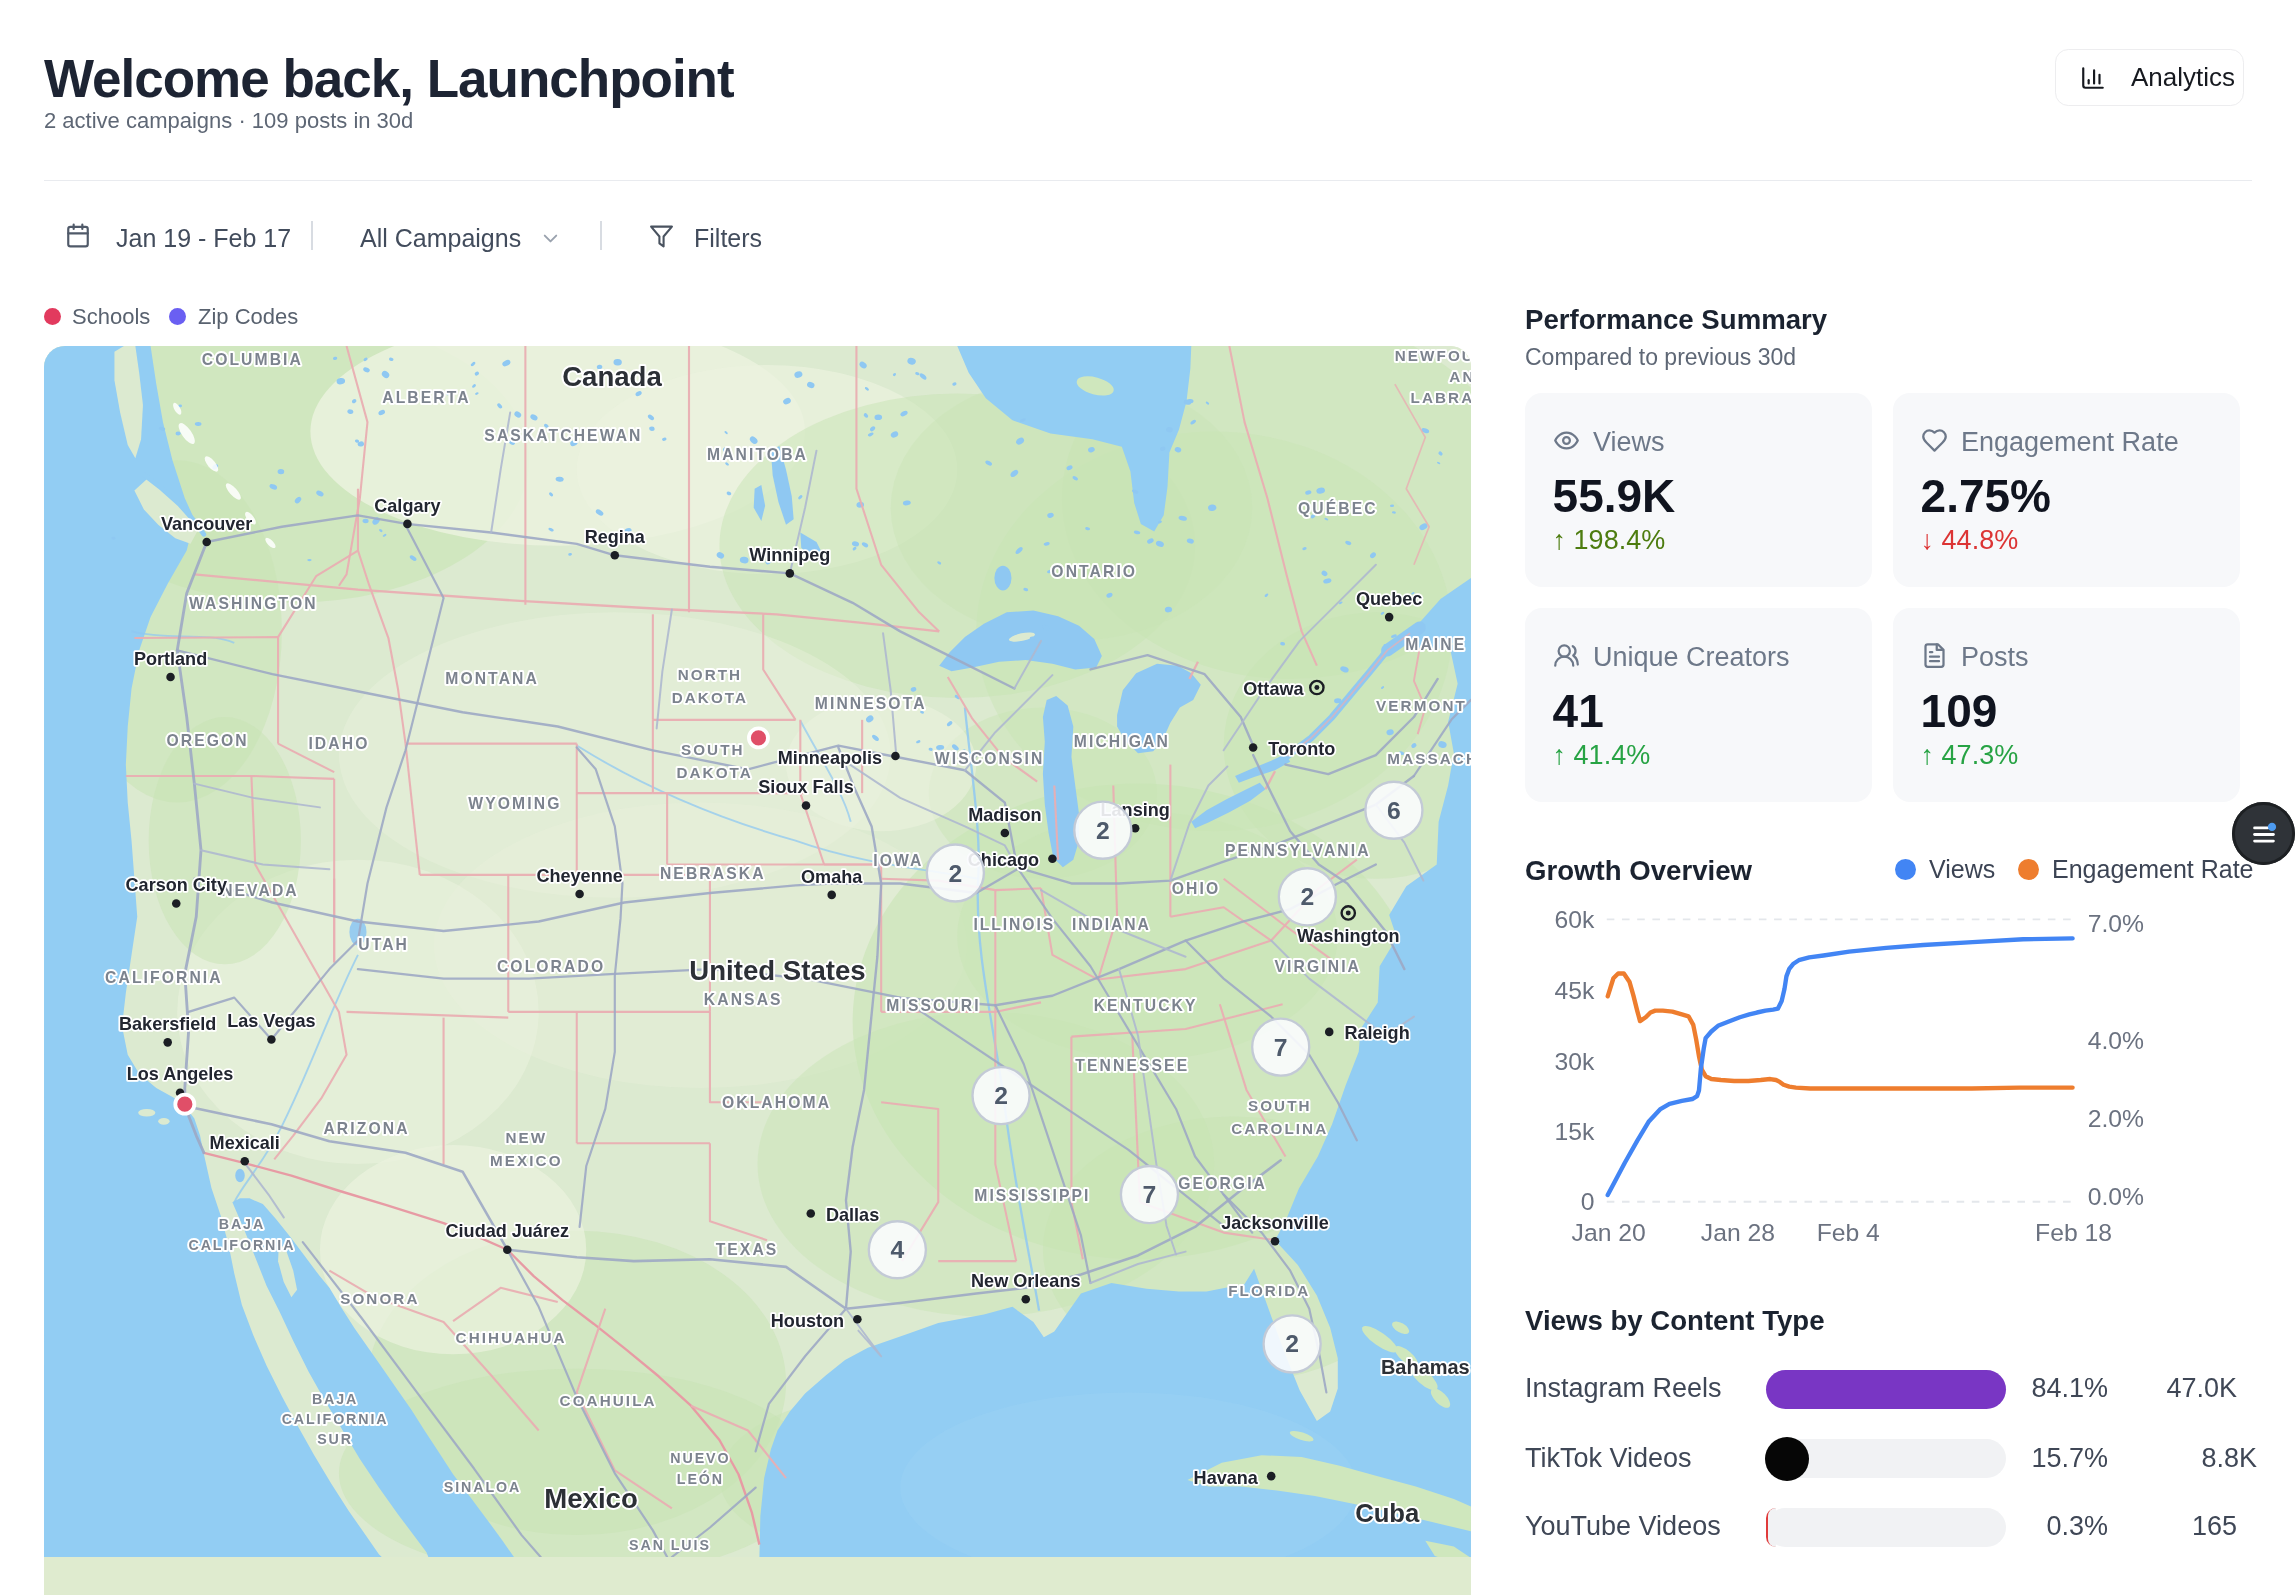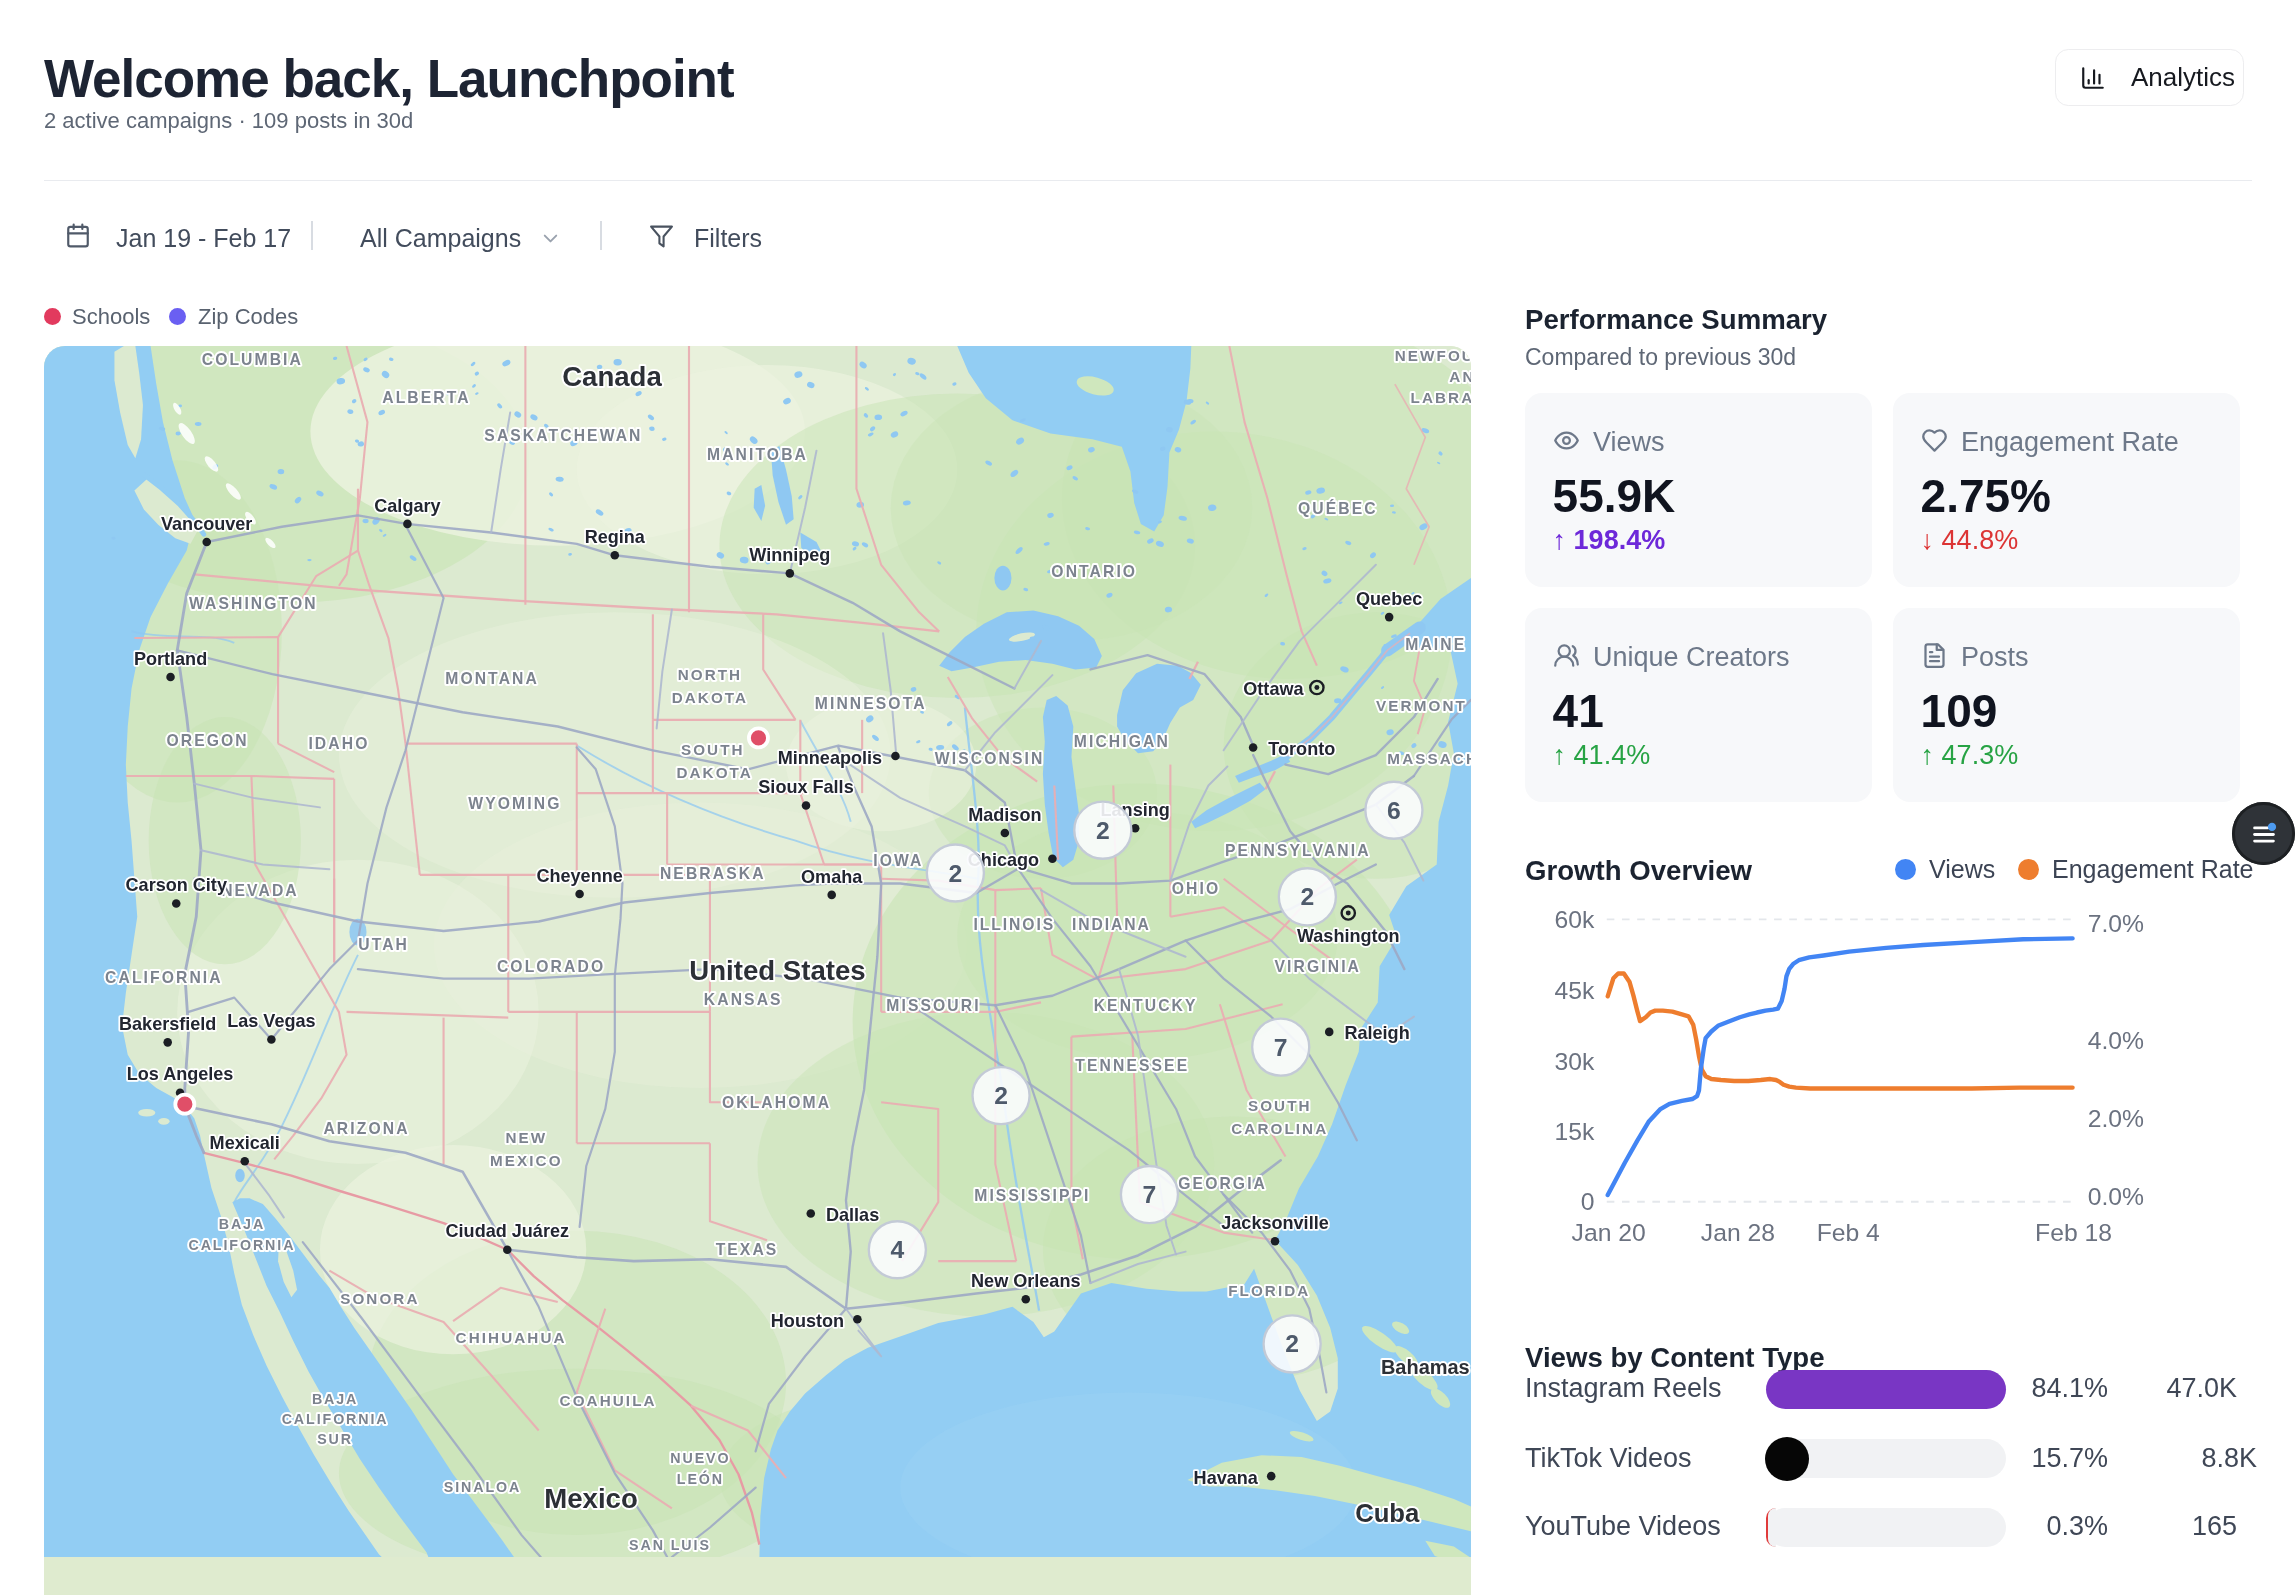--- a/index.html
+++ b/index.html
@@ -551,21 +551,21 @@
 <div class="abs" style="left:1525px;top:304px;font-size:27.6px;font-weight:700;color:#1b2330;">Performance Summary</div>
 <div class="abs" style="left:1525px;top:344px;font-size:23px;color:#5e6775;">Compared to previous 30d</div>
 
 <div class="abs" style="left:1525px;top:393px;width:347px;height:194px;background:#f7f8fa;border-radius:17px;">
   <div class="abs" style="left:27.6px;top:34px;color:#6d7889;"><svg class="lu" width="27" height="27" viewBox="0 0 24 24">
         <path d="M2 12s3-7 10-7 10 7 10 7-3 7-10 7-10-7-10-7Z"></path>
         <circle cx="12" cy="12" r="3"></circle>
       </svg></div>
   <div class="abs" style="left:68px;top:34px;font-size:27px;color:#6d7889;">Views</div>
   <div class="abs" style="left:27.6px;top:76px;font-size:46px;font-weight:700;color:#10141f;">55.9K</div>
-  <div class="abs" style="left:27.6px;top:132px;font-size:27px;color:#6d28d9;font-weight:bold;">↑ 198.4%</div>
+  <div class="abs" style="left:27.6px;top:132px;font-size:27px;color:#4d7c0f;">↑ 198.4%</div>
 </div>
 <div class="abs" style="left:1893px;top:393px;width:347px;height:194px;background:#f7f8fa;border-radius:17px;">
   <div class="abs" style="left:27.6px;top:34px;color:#6d7889;"><svg class="lu" width="27" height="27" viewBox="0 0 24 24">
         <path d="M19 14c1.49-1.46 3-3.21 3-5.5A5.5 5.5 0 0 0 16.5 3c-1.76 0-3 .5-4.5 2-1.5-1.5-2.74-2-4.5-2A5.5 5.5 0 0 0 2 8.5c0 2.29 1.51 4.04 3 5.5l7 7Z"></path>
       </svg></div>
   <div class="abs" style="left:68px;top:34px;font-size:27px;color:#6d7889;">Engagement Rate</div>
   <div class="abs" style="left:27.6px;top:76px;font-size:46px;font-weight:700;color:#10141f;">2.75%</div>
   <div class="abs" style="left:27.6px;top:132px;font-size:27px;color:#dc3434;">↓ 44.8%</div>
 </div>
 <div class="abs" style="left:1525px;top:608px;width:347px;height:194px;background:#f7f8fa;border-radius:17px;">
@@ -623,21 +623,21 @@
     <text x="88" y="354" text-anchor="middle">Jan 20</text>
     <text x="224" y="354" text-anchor="middle">Jan 28</text>
     <text x="340" y="354" text-anchor="middle">Feb 4</text>
     <text x="577" y="354" text-anchor="middle">Feb 18</text>
   </g>
   <path d="M87,97 L93,78 98,73 104,73 110,82 114,96 118,112 121,123 127,119 132,114 137,112 145,112 155,113 165,116 172,118 177,127 180,142 183,160 186,174 190,181 196,184 206,185 220,186 235,186 248,185 258,184 264,185 268,187 272,190 278,192 285,193 300,194 330,194 370,194 420,194 470,194 520,193 576,193" fill="none" stroke="#ee7d2e" stroke-width="4.6" stroke-linecap="round" stroke-linejoin="round"></path>
   <path d="M87,306 L105,272 118,249 130,229 142,216 152,210 165,207 176,205 181,202 183,196 185,173 188,152 190,141 196,134 203,128 213,124 226,119 236,116 244,114 253,112 261,111 266,110 270,102 273,89 275,76 278,68 282,63 288,59 299,56 314,54 341,50 380,46 419,43 471,40 524,37 576,36" fill="none" stroke="#4285f4" stroke-width="4.6" stroke-linecap="round" stroke-linejoin="round"></path>
 </svg>
 </div>
 
-<div class="abs" style="left:1525px;top:1305px;font-size:27.6px;font-weight:700;color:#1b2330;margin-top:37px;">Views by Content Type</div>
+<div class="abs" style="left:1525px;top:1305px;font-size:27.6px;font-weight:700;color:#1b2330;">Views by Content Type</div>
 
 <div class="abs" style="left:1525px;top:1373px;font-size:27px;color:#3f4756;">Instagram Reels</div>
 <div class="abs" style="left:1766px;top:1370px;width:240px;height:39px;border-radius:20px;background:#7936c4;"></div>
 <div class="abs" style="left:1972px;top:1373px;width:136px;font-size:27px;color:#3f4756;text-align:right;">84.1%</div>
 <div class="abs" style="left:2101px;top:1373px;width:136px;font-size:27px;color:#3f4756;text-align:right;">47.0K</div>
 
 <div class="abs" style="left:1525px;top:1443px;font-size:27px;color:#3f4756;">TikTok Videos</div>
 <div class="abs" style="left:1766px;top:1439px;width:240px;height:39px;border-radius:20px;background:#f1f2f4;"></div>
 <div class="abs" style="left:1765px;top:1437px;width:44px;height:44px;border-radius:50%;background:#060606;"></div>
 <div class="abs" style="left:1972px;top:1443px;width:136px;font-size:27px;color:#3f4756;text-align:right;">15.7%</div>

